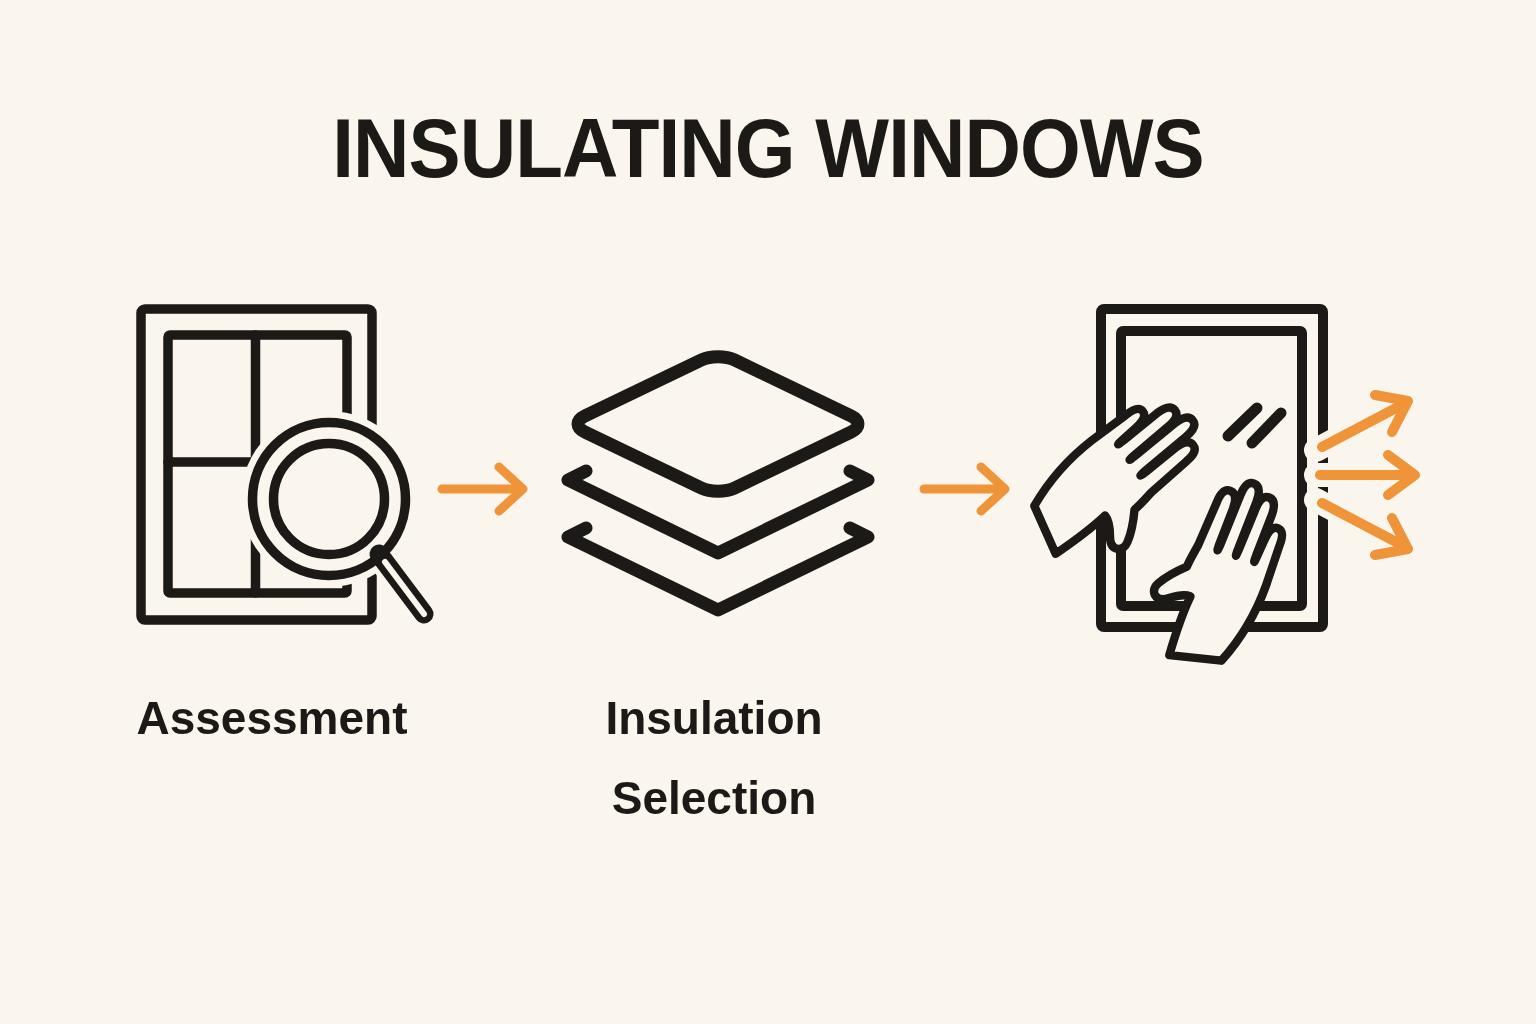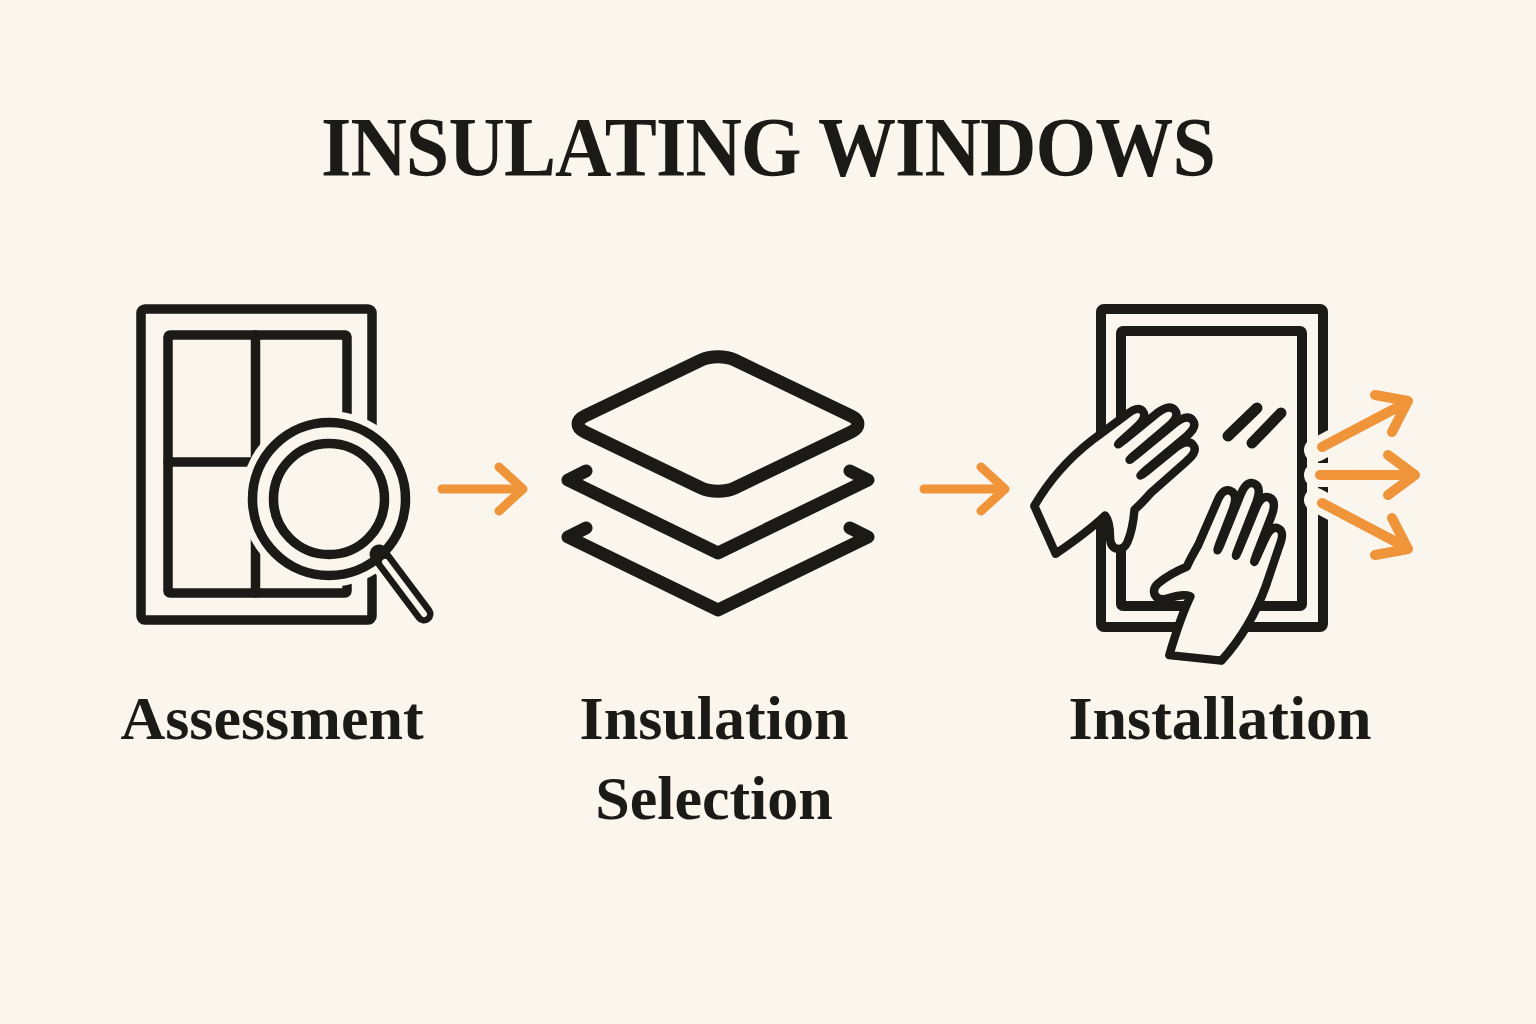--- a/index.html
+++ b/index.html
@@ -5,21 +5,21 @@
   html, body {
     margin: 0;
     padding: 0;
     background: #FAF5ED;
   }
   .canvas {
     position: relative;
     width: 1536px;
     height: 988px;
     background: var(--background, #FAF5ED);
-    font-family: Liberation Serif, serif;
+    font-family: Liberation Sans, sans-serif;
     overflow: hidden;
   }
   svg.art {
     position: absolute;
     left: 0; top: 0;
     width: 1536px;
     height: 1024px;
     display: block;
   }
   .line {
@@ -65,21 +65,21 @@
     line-height: 1;
     font-weight: 800;
     letter-spacing: -1px;
     color: var(--line, #1C1A16);
     transform: scaleX(0.93);
   }
   .label {
     position: absolute;
     top: 678px;
     transform: translateX(-50%);
-    font-size: 62px;
+    font-size: 46px;
     font-weight: 700;
     line-height: 80px;
     text-align: center;
     color: var(--line, #1C1A16);
     white-space: normal;
   }
   .label-1 { left: 272px; }
   .label-2 { left: 714px; width: 380px; }
   .label-3 { left: 1220px; }
 </style>
@@ -155,15 +155,14 @@
       <path class="accent" stroke-width="10" d="M 1322 447 L 1398 407 M 1375 395 L 1408 401 L 1392 432"></path>
       <path class="accent" stroke-width="10" d="M 1320 475 L 1405 475 M 1388 455 L 1415 475 L 1388 495"></path>
       <path class="accent" stroke-width="10" d="M 1322 503 L 1398 543 M 1375 555 L 1408 549 L 1392 518"></path>
     </g>
   </svg>
 
   <h1 class="title">INSULATING WINDOWS</h1>
 
   <div class="label label-1">Assessment</div>
   <div class="label label-2">Insulation Selection</div>
-  <div class="label label-3">Installation</div>
 
 </div>
 
 </body></html>

